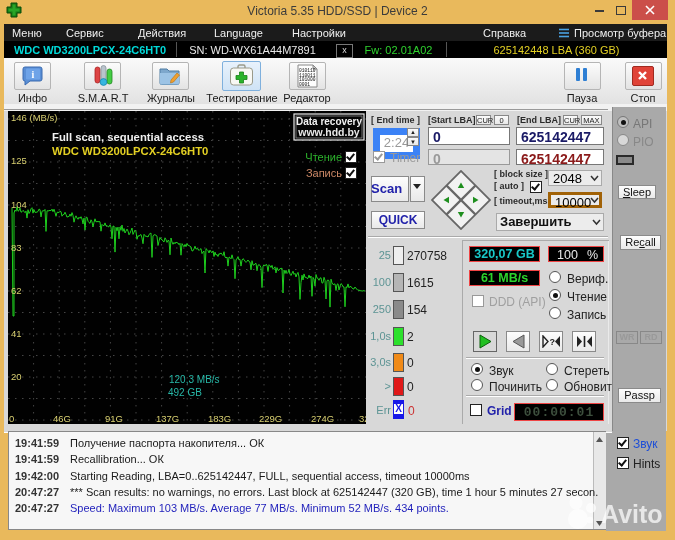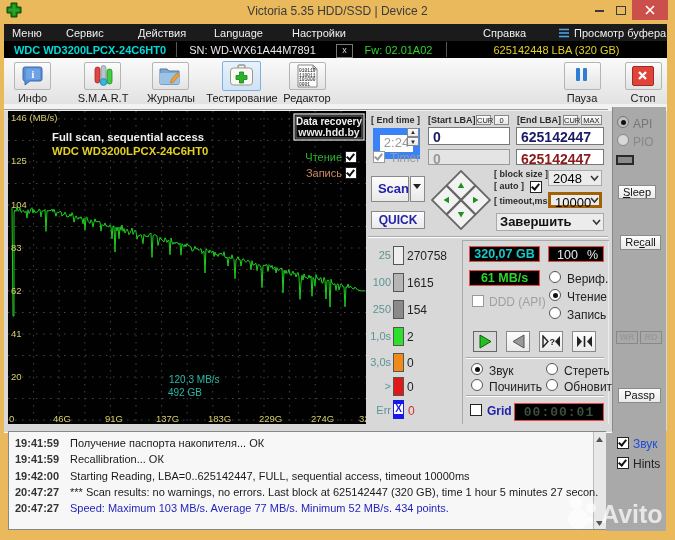--- a/index.html
+++ b/index.html
@@ -49,21 +49,21 @@
   </svg>
 <div class="a" style="top:27px;left:574px;font-size:11px;color:#f0f0f0">Просмотр буфера</div>
 
 <div class="a" style="left:4px;top:41px;width:663px;height:17px;background:#000"></div>
 <div class="a" style="left:176px;top:42px;width:1px;height:15px;background:#555"></div>
 <div class="a" style="left:446px;top:42px;width:1px;height:15px;background:#555"></div>
 <div class="seg" style="left:4px;width:172px;color:#00d9d9;font-weight:bold">WDC WD3200LPCX-24C6HT0</div>
 <div class="seg" style="left:180px;width:145px;color:#e8e8e8">SN: WD-WX61A44M7891</div>
 <div class="a" style="left:336px;top:44px;width:15px;height:12px;border:1px solid #777;color:#ddd;font-size:9px;text-align:center;line-height:11px">x</div>
 <div class="seg" style="left:356px;width:85px;color:#2ed32e">Fw: 02.01A02</div>
-<div class="seg" style="left:446px;width:221px;color:#e3d023">625142448 LBA (320 GB)</div>
+<div class="seg" style="left:446px;width:221px;color:#e3d023">625142448 LBA (360 GB)</div>
 
 <div class="a" style="left:4px;top:58px;width:663px;height:46px;background:linear-gradient(#fafafa,#e2e2e2);border-bottom:1px solid #c8c8c8"></div>
 <div class="a" style="left:4px;top:104px;width:663px;height:7px;background:#f2f2f2"></div>
 <div class="a" style="left:4px;top:109px;width:604px;height:1px;background:#9a9a9a"></div>
 
 <div class="tbtn" style="left:14px;top:62px"></div>
 <svg class="a" style="left:22px;top:66px" width="21" height="20" viewBox="0 0 21 20">
  <path d="M3 1h15a2 2 0 0 1 2 2v10a2 2 0 0 1-2 2H8l-5 4v-4a2 2 0 0 1-2-2V3a2 2 0 0 1 2-2z" fill="#5a8fd6" stroke="#3a6bb0"></path>
  <rect x="4" y="2.5" width="14" height="11" rx="1" fill="#6ea3e8"></rect>
  <text x="11" y="12" font-size="10" font-weight="bold" fill="#fff" text-anchor="middle" font-family="Liberation Serif">i</text>
@@ -197,21 +197,21 @@
 <div class="inp" style="left:428px;top:127px;width:82px;height:18px">0</div>
 <div class="inp" style="left:428px;top:149px;width:82px;height:16px;background:#e4e4e4;color:#999;border-color:#999">0</div>
 
 <div class="blab" style="left:517px;top:115px">[End LBA]</div>
 <div class="minib" style="left:563px;top:115px;width:15px;height:10px;line-height:9px;font-size:7.5px">CUR</div>
 <div class="minib" style="left:581px;top:115px;width:21px;height:10px;line-height:9px;font-size:7.5px">MAX</div>
 <div class="inp" style="left:516px;top:127px;width:88px;height:18px">625142447</div>
 <div class="inp" style="left:516px;top:149px;width:88px;height:16px;color:#8b1a1a">625142447</div>
 
 <div class="btn3d" style="left:371px;top:176px;width:38px;height:26px"></div>
-<div class="a" style="left:371px;top:181px;width:38px;text-align:right;font-size:13px;font-weight:bold;color:#2222aa">Scan</div>
+<div class="a" style="left:371px;top:181px;width:38px;text-align:left;font-size:13px;font-weight:bold;color:#2222aa">Scan</div>
 <div class="btn3d" style="left:410px;top:176px;width:15px;height:26px"></div>
 <div class="a" style="left:413px;top:184px;width:0;height:0;border:4px solid transparent;border-top:5px solid #222"></div>
 <div class="btn3d" style="left:371px;top:211px;width:54px;height:18px"></div>
 <div class="a" style="left:371px;top:213px;width:54px;text-align:center;font-size:12px;font-weight:bold;color:#2222aa">QUICK</div>
 
 <svg class="a" style="left:431px;top:170px" width="60" height="60" viewBox="0 0 60 60">
  <g transform="rotate(45 30 30)">
   <rect x="9.5" y="9.5" width="41" height="41" fill="#f2f2f2" stroke="#666" stroke-width="1.8"></rect>
   <line x1="30" y1="9.5" x2="30" y2="50.5" stroke="#666" stroke-width="2.4"></line>
   <line x1="9.5" y1="30" x2="50.5" y2="30" stroke="#666" stroke-width="2.4"></line>

